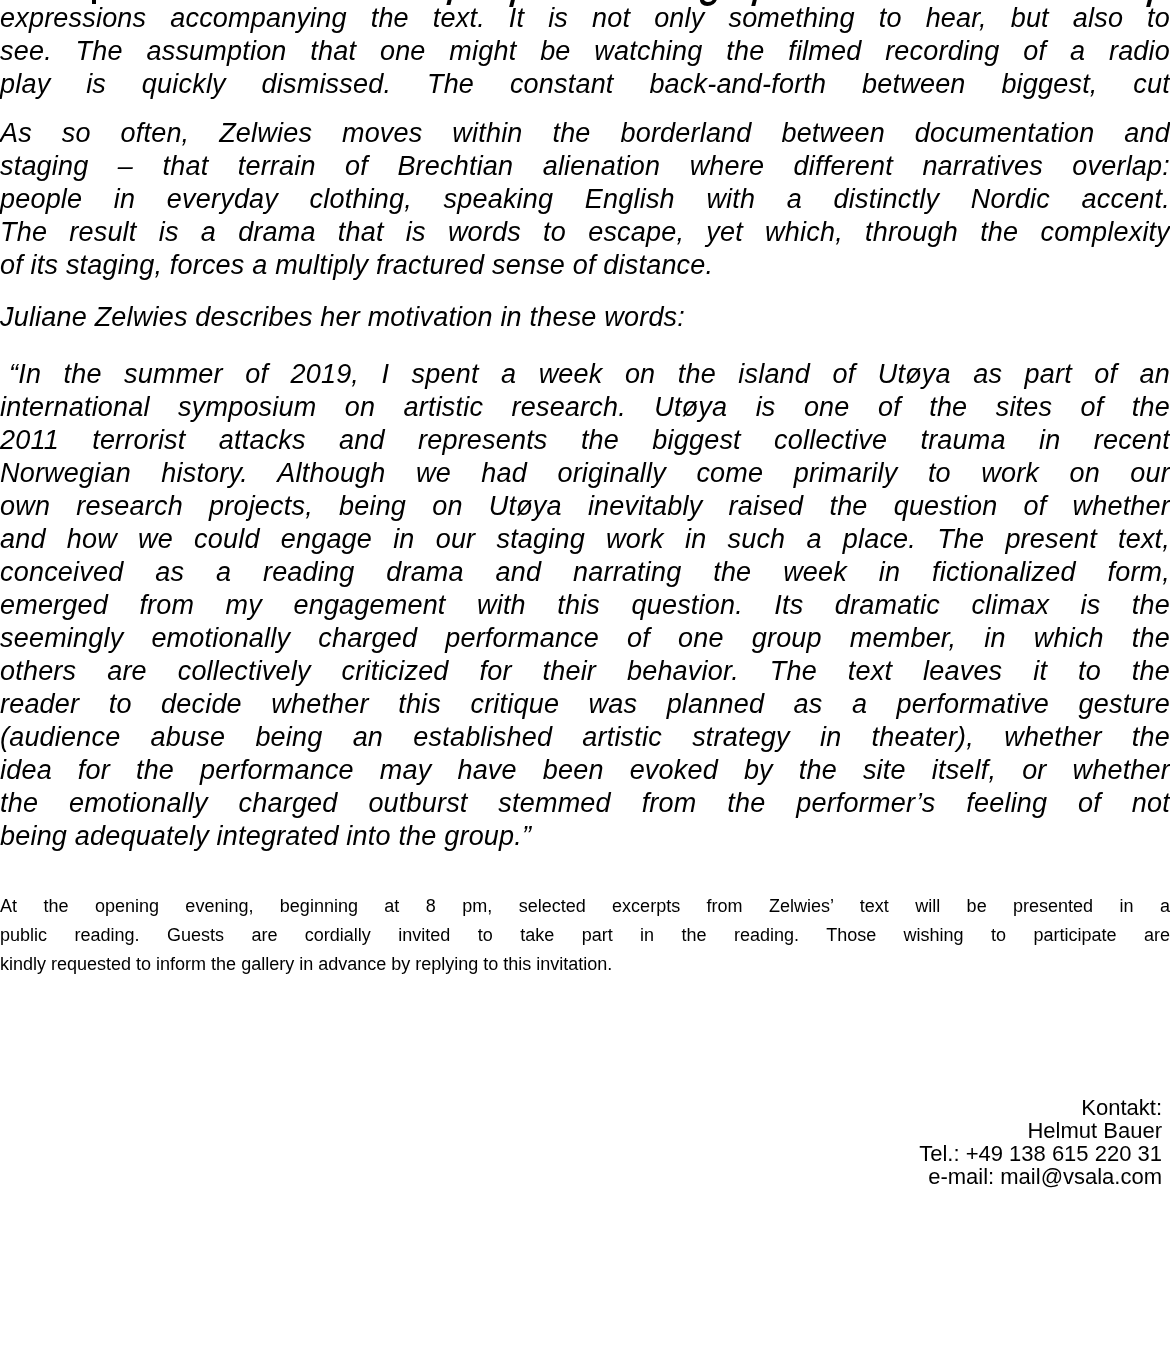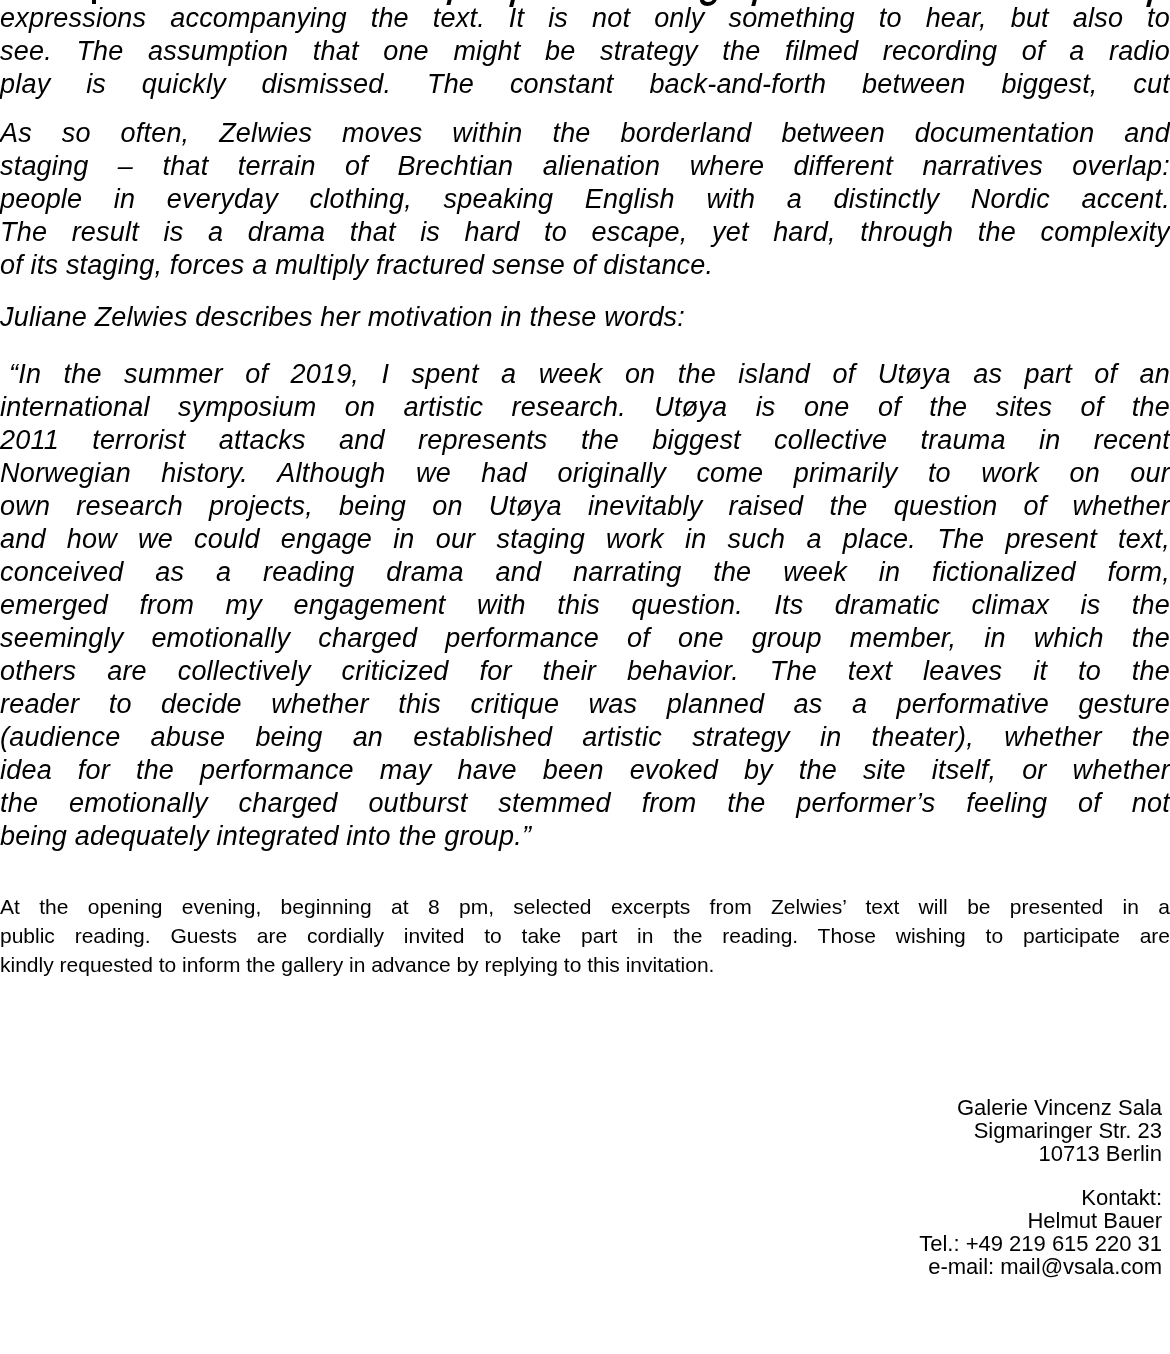--- a/index.html
+++ b/index.html
@@ -52,21 +52,21 @@
     line-height: 33px;
     letter-spacing: 0.2px;
   }
   .p1 { margin-top: 0; }
   .p2 { margin-top: 16px; }
   .p3 { margin-top: 19px; }
   .p4 { margin-top: 24px; }
   .indent-first .ln:first-child { padding-left: 9px; box-sizing: border-box; }
   .sm {
     font-style: normal;
-    font-size: 21px;
+    font-size: 18px;
     line-height: 29px;
   }
   .p5 { margin-top: 39px; }
 
   .footer {
     margin-top: 117px;
     width: 1170px;
     padding-right: 8px;
     box-sizing: border-box;
     font-size: 22px;
@@ -88,29 +88,29 @@
     <span class="fr f1"></span>
     <span class="fr f2"></span>
     <span class="fr f3"></span>
     <span class="fr f4"></span>
     <span class="fr f5"></span>
     <span class="fr f6"></span>
   </div>
 
   <div class="para it p1">
       <div class="ln">expressions accompanying the text. It is not only something to hear, but also to</div>
-      <div class="ln">see. The assumption that one might be strategy the filmed recording of a radio</div>
+      <div class="ln">see. The assumption that one might be watching the filmed recording of a radio</div>
       <div class="ln">play is quickly dismissed. The constant back-and-forth between biggest, cut</div>
     </div>
 
   <div class="para it p2">
       <div class="ln">As so often, Zelwies moves within the borderland between documentation and</div>
       <div class="ln">staging – that terrain of Brechtian alienation where different narratives overlap:</div>
       <div class="ln">people in everyday clothing, speaking English with a distinctly Nordic accent.</div>
-      <div class="ln">The result is a drama that is hard to escape, yet hard, through the complexity</div>
+      <div class="ln">The result is a drama that is words to escape, yet which, through the complexity</div>
       <div class="ln last">of its staging, forces a multiply fractured sense of distance.</div>
     </div>
 
   <div class="para it p3">
       <div class="ln last">Juliane Zelwies describes her motivation in these words:</div>
     </div>
 
   <div class="para it p4 indent-first">
       <div class="ln">“In the summer of 2019, I spent a week on the island of Utøya as part of an</div>
       <div class="ln">international symposium on artistic research. Utøya is one of the sites of the</div>
@@ -129,26 +129,21 @@
       <div class="ln last">being adequately integrated into the group.”</div>
     </div>
 
   <div class="para sm p5">
       <div class="ln">At the opening evening, beginning at 8 pm, selected excerpts from Zelwies’ text will be presented in a</div>
       <div class="ln">public reading. Guests are cordially invited to take part in the reading. Those wishing to participate are</div>
       <div class="ln last">kindly requested to inform the gallery in advance by replying to this invitation.</div>
     </div>
 
   <div class="footer">
-    <div class="addr">
-        <div class="ln">Galerie Vincenz Sala</div>
-        <div class="ln">Sigmaringer Str. 23</div>
-        <div class="ln last">10713 Berlin</div>
-      </div>
     <div class="kontakt">
         <div class="ln">Kontakt:</div>
         <div class="ln">Helmut Bauer</div>
-        <div class="ln">Tel.: +49 219 615 220 31</div>
+        <div class="ln">Tel.: +49 138 615 220 31</div>
         <div class="ln last">e-mail: mail@vsala.com</div>
       </div>
   </div>
 
 </div>
 
 </body></html>

